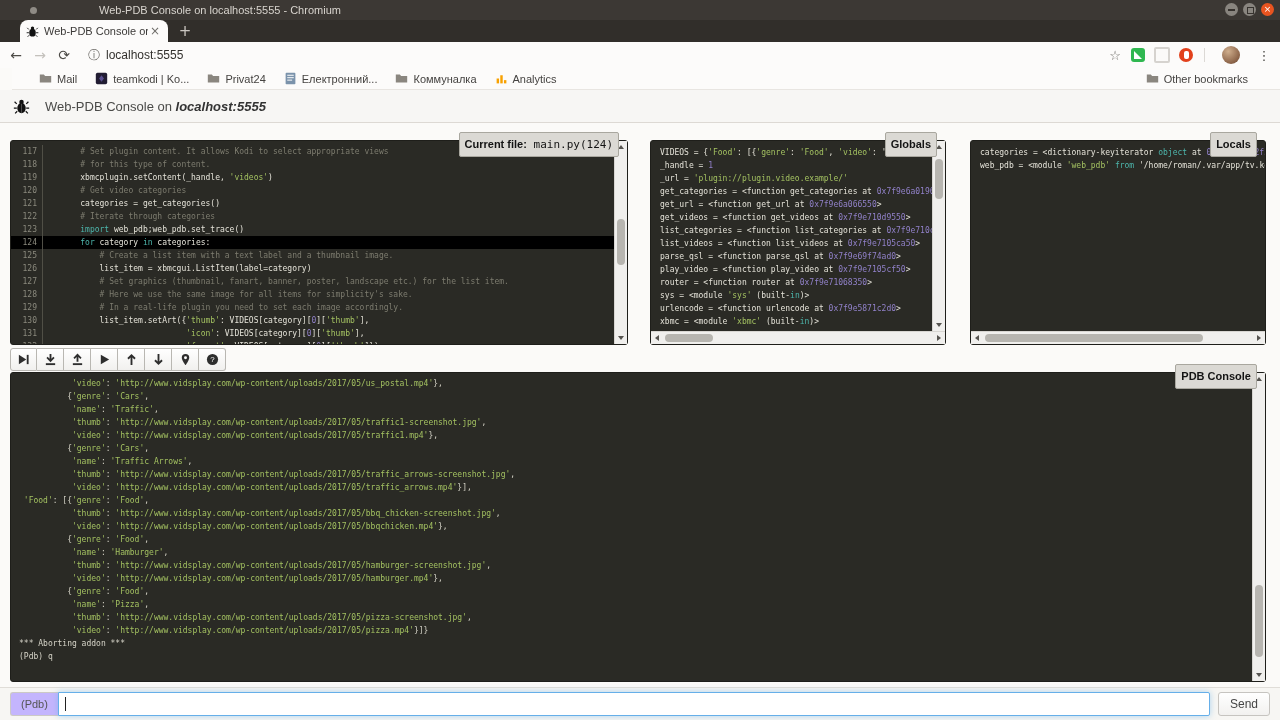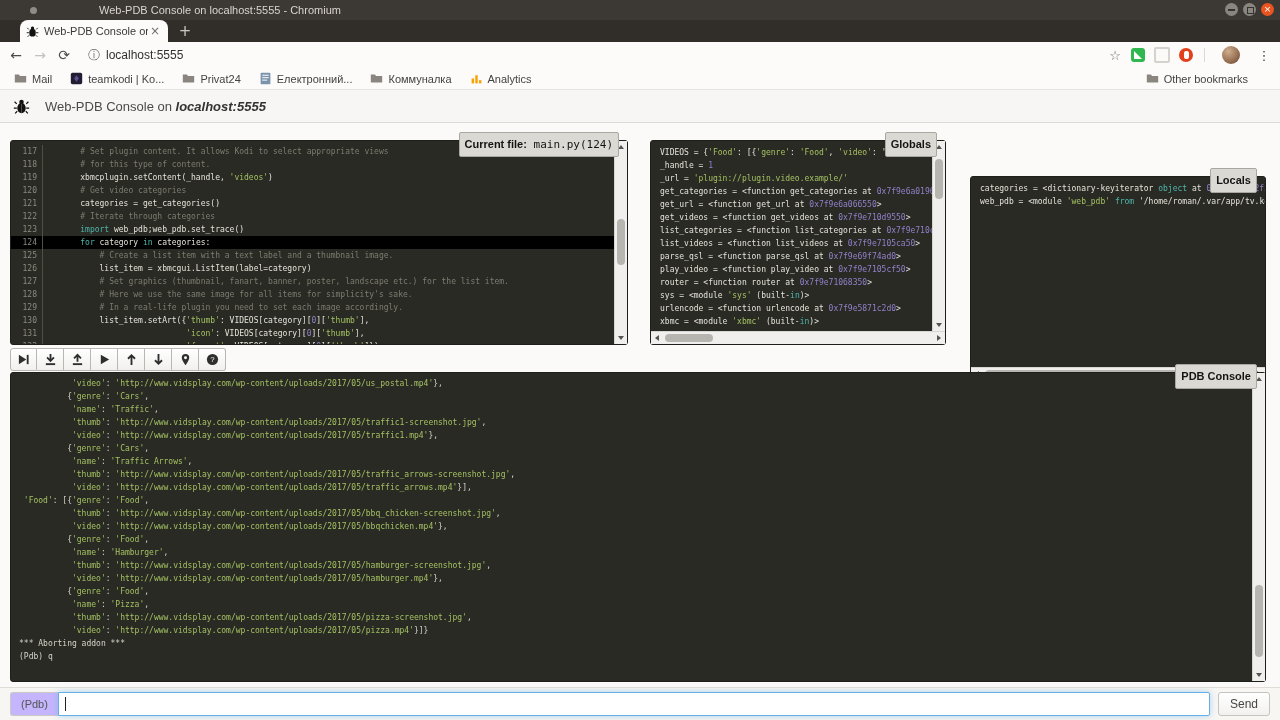--- a/index.html
+++ b/index.html
@@ -38,21 +38,21 @@
   .ext-green{width:14px;height:14px;border-radius:3px;background:#2fb750;position:relative;cursor:pointer;}
   .ext-green:before{content:"";position:absolute;left:3px;top:3px;border-left:8px solid #fff;border-top:8px solid transparent;}
   .ext-gray{width:12px;height:12px;border:2px solid #d6d3cf;border-radius:2px;background:#fbfaf9;cursor:pointer;}
   .ext-red{width:14px;height:14px;border-radius:50%;background:#e2401b;position:relative;cursor:pointer;}
   .ext-red:before{content:"";position:absolute;left:4.5px;top:3px;width:5px;height:8px;border-radius:2px;background:#fff;}
   .vdiv{width:1px;height:14px;background:#dcd9d5;margin:0 2px;}
   .avatar{width:18px;height:18px;border-radius:50%;background:radial-gradient(circle at 35% 30%,#cfae8d,#8a6247 70%,#5f4231);margin:0 6px;cursor:pointer;}
   .menu-dots{font-size:13px;color:#4d4b47;width:20px;text-align:center;cursor:pointer;margin-right:6px;}
 
   
-  .bookmarks{top:68px;left:0;right:0;height:22px;background:#fcfbfa;border-bottom:1px solid #e8e5e1;display:flex;align-items:center;padding-left:14px;box-sizing:border-box;}
+  .bookmarks{top:68px;left:12px;right:0;height:22px;background:#fcfbfa;border-bottom:1px solid #e8e5e1;display:flex;align-items:center;padding-left:27px;box-sizing:border-box;}
   .bm{display:flex;align-items:center;margin-right:18px;cursor:pointer;}
   .bm-label{font-size:11px;color:#454341;white-space:nowrap;}
   .bm-ic{width:13px;height:13px;margin-right:5px;flex:none;}
   .other-bm{position:absolute;right:14px;display:flex;align-items:center;cursor:pointer;}
 
   
   .page-header{top:90px;left:0;right:0;height:32px;background:#f7f6f4;border-bottom:1px solid #ddd9d4;display:flex;align-items:center;}
   .hdr-bug{width:17px;height:17px;margin-left:13px;flex:none;}
   .hdr-title{font-size:13px;color:#4a4a48;margin-left:15px;}
   .hdr-host{font-weight:bold;font-style:italic;color:#333;}
@@ -257,21 +257,21 @@
     <div class="vthumb" style="top:18px;height:40px;"></div>
     <span class="tri down"></span>
   </div>
   <div class="hscroll">
     <span class="tri left"></span>
     <div class="hthumb" style="left:14px;width:48px;"></div>
     <span class="tri right"></span>
   </div>
 </div>
 
-<div class="panel plain" style="left:970px;top:140px;width:296px;height:205px;margin-top:36px;">
+<div class="panel plain" style="left:970px;top:140px;width:296px;height:205px;">
   <div class="panel-tab">Locals</div>
   <div class="lines" id="locals-lines" style="left:0;right:0;top:0;bottom:13px;padding:5px 0 0 9px;">
       <div class="row"><span class="lt">categories = &lt;dictionary-keyiterator <span class="tk">object</span> at <span class="tn">0x7f9e68302f50</span>&gt;</span></div>
       <div class="row"><span class="lt">web_pdb = &lt;module <span class="ts">'web_pdb'</span> <span class="tk">from</span> '/home/roman/.var/app/tv.kodi.Kodi</span></div>
     </div>
   <div class="hscroll">
     <span class="tri left"></span>
     <div class="hthumb" style="left:14px;right:62px;"></div>
     <span class="tri right"></span>
   </div>

